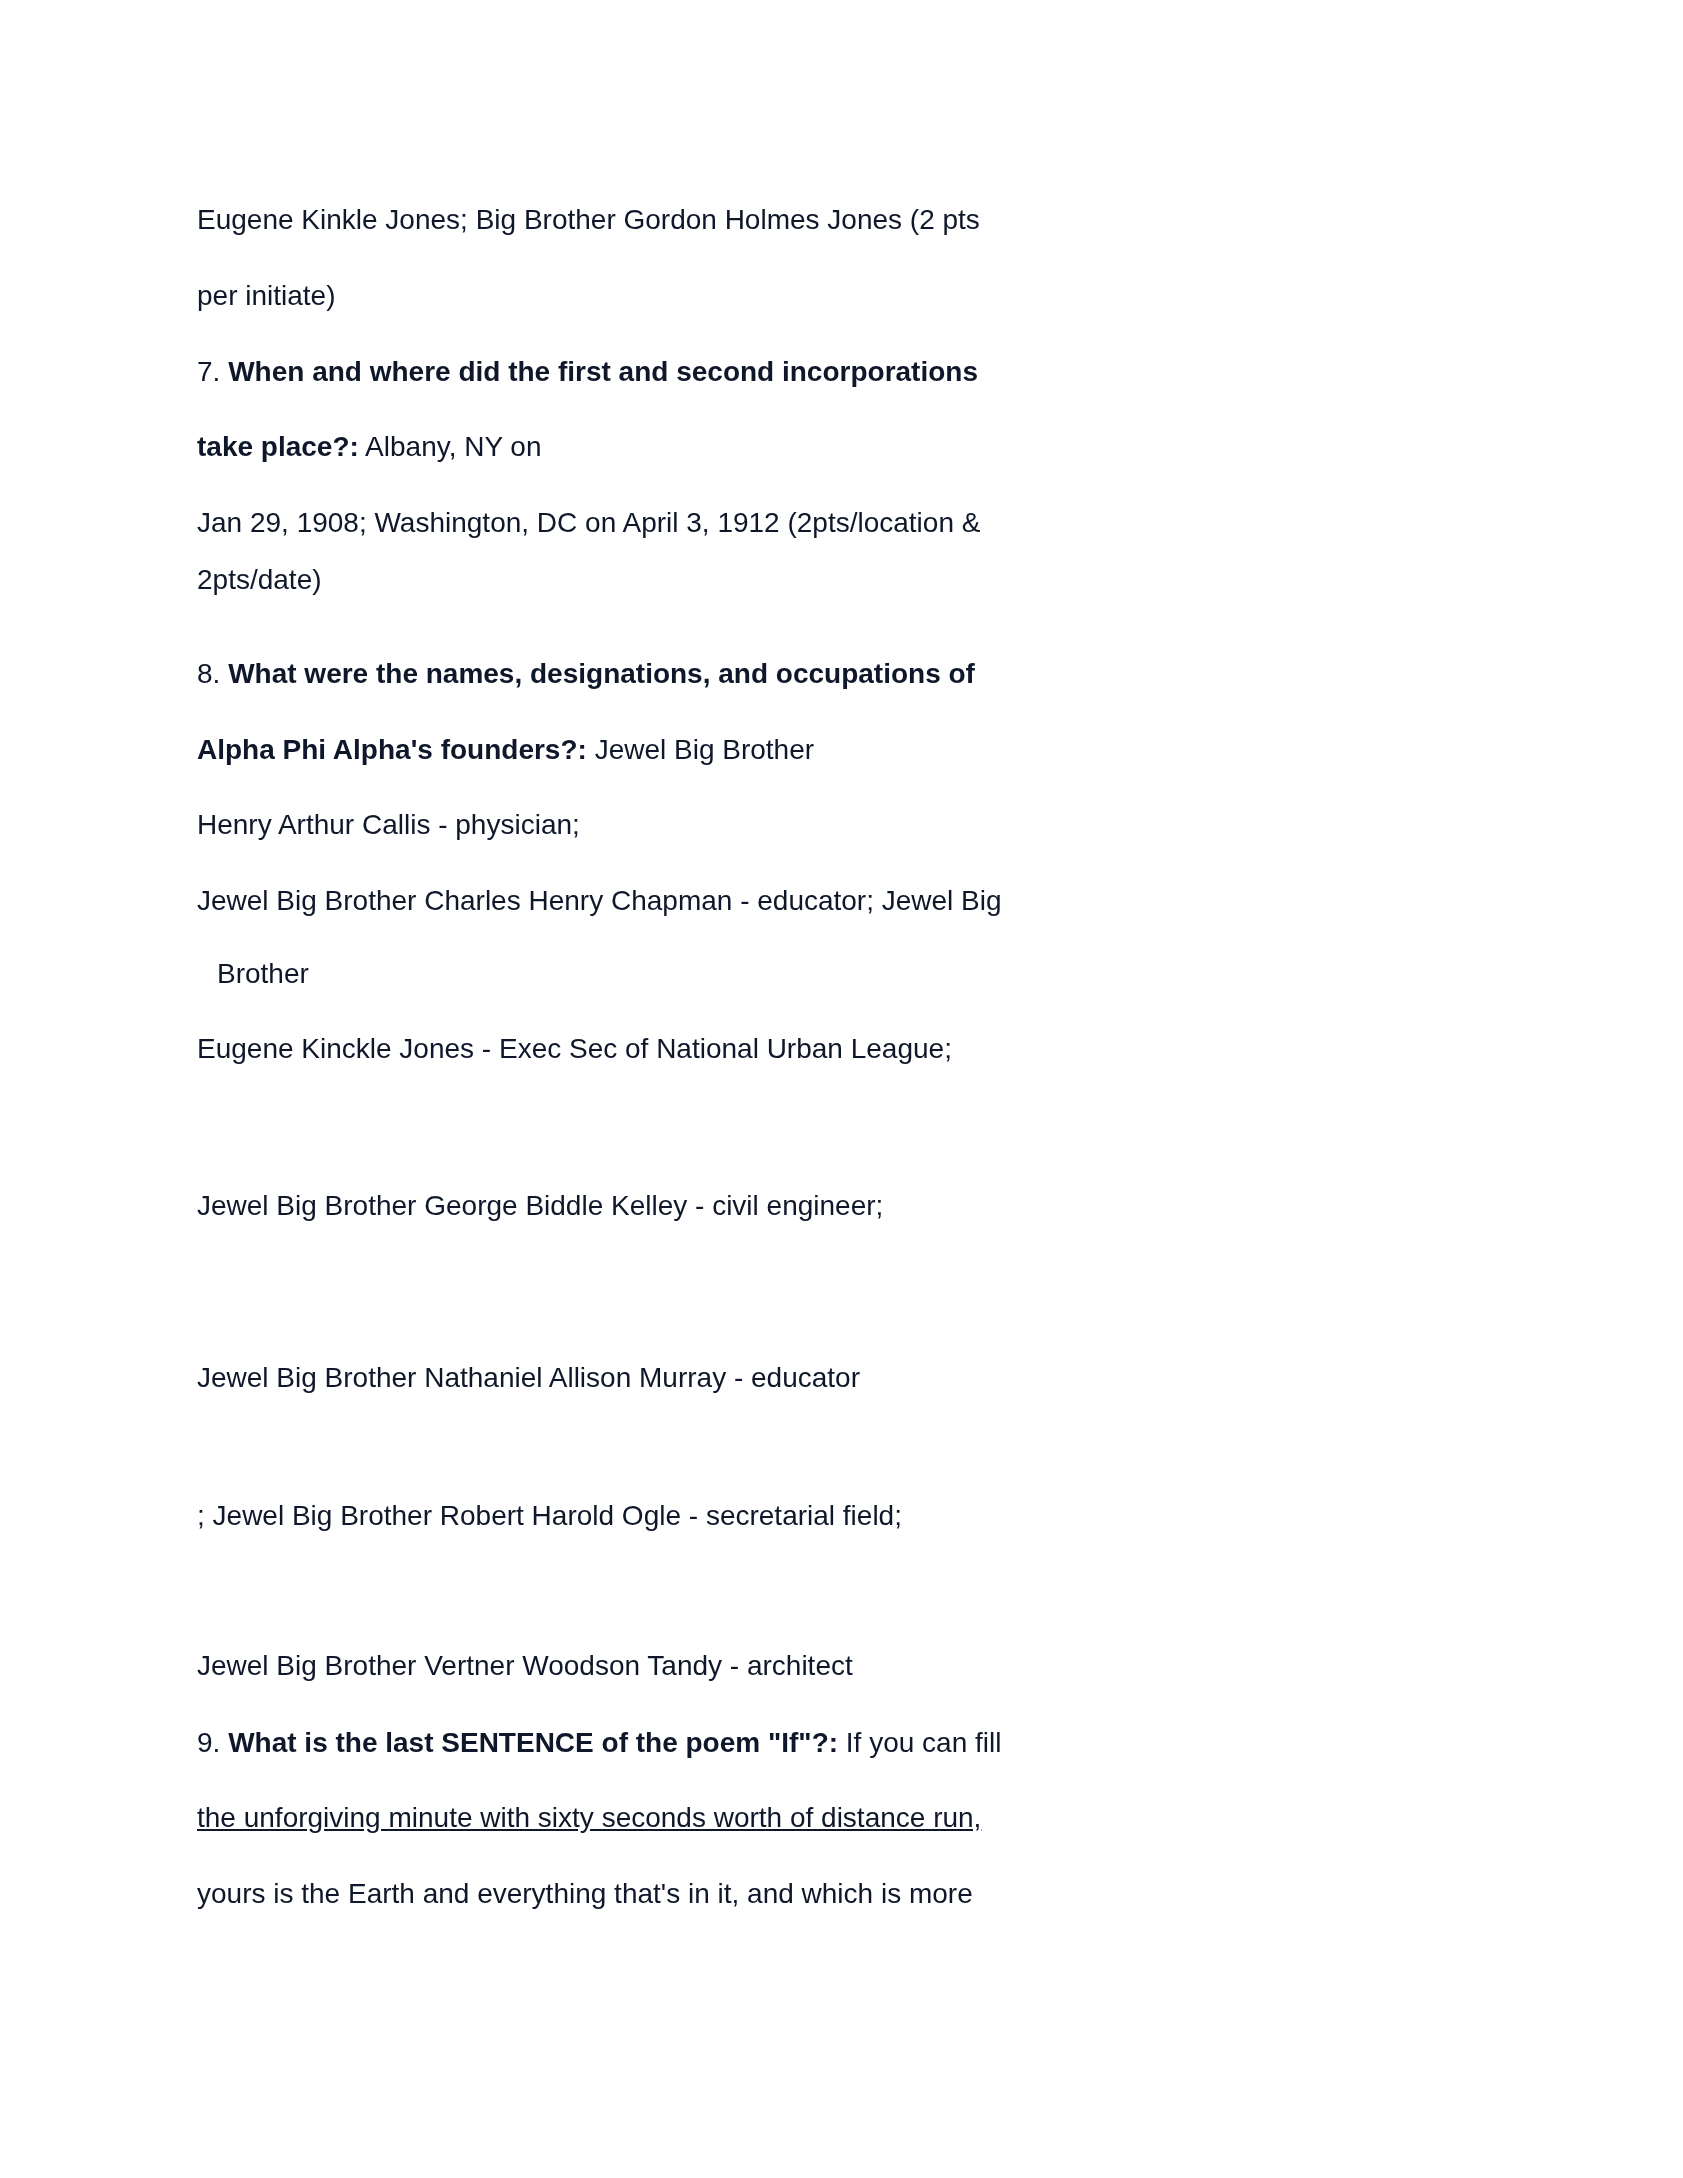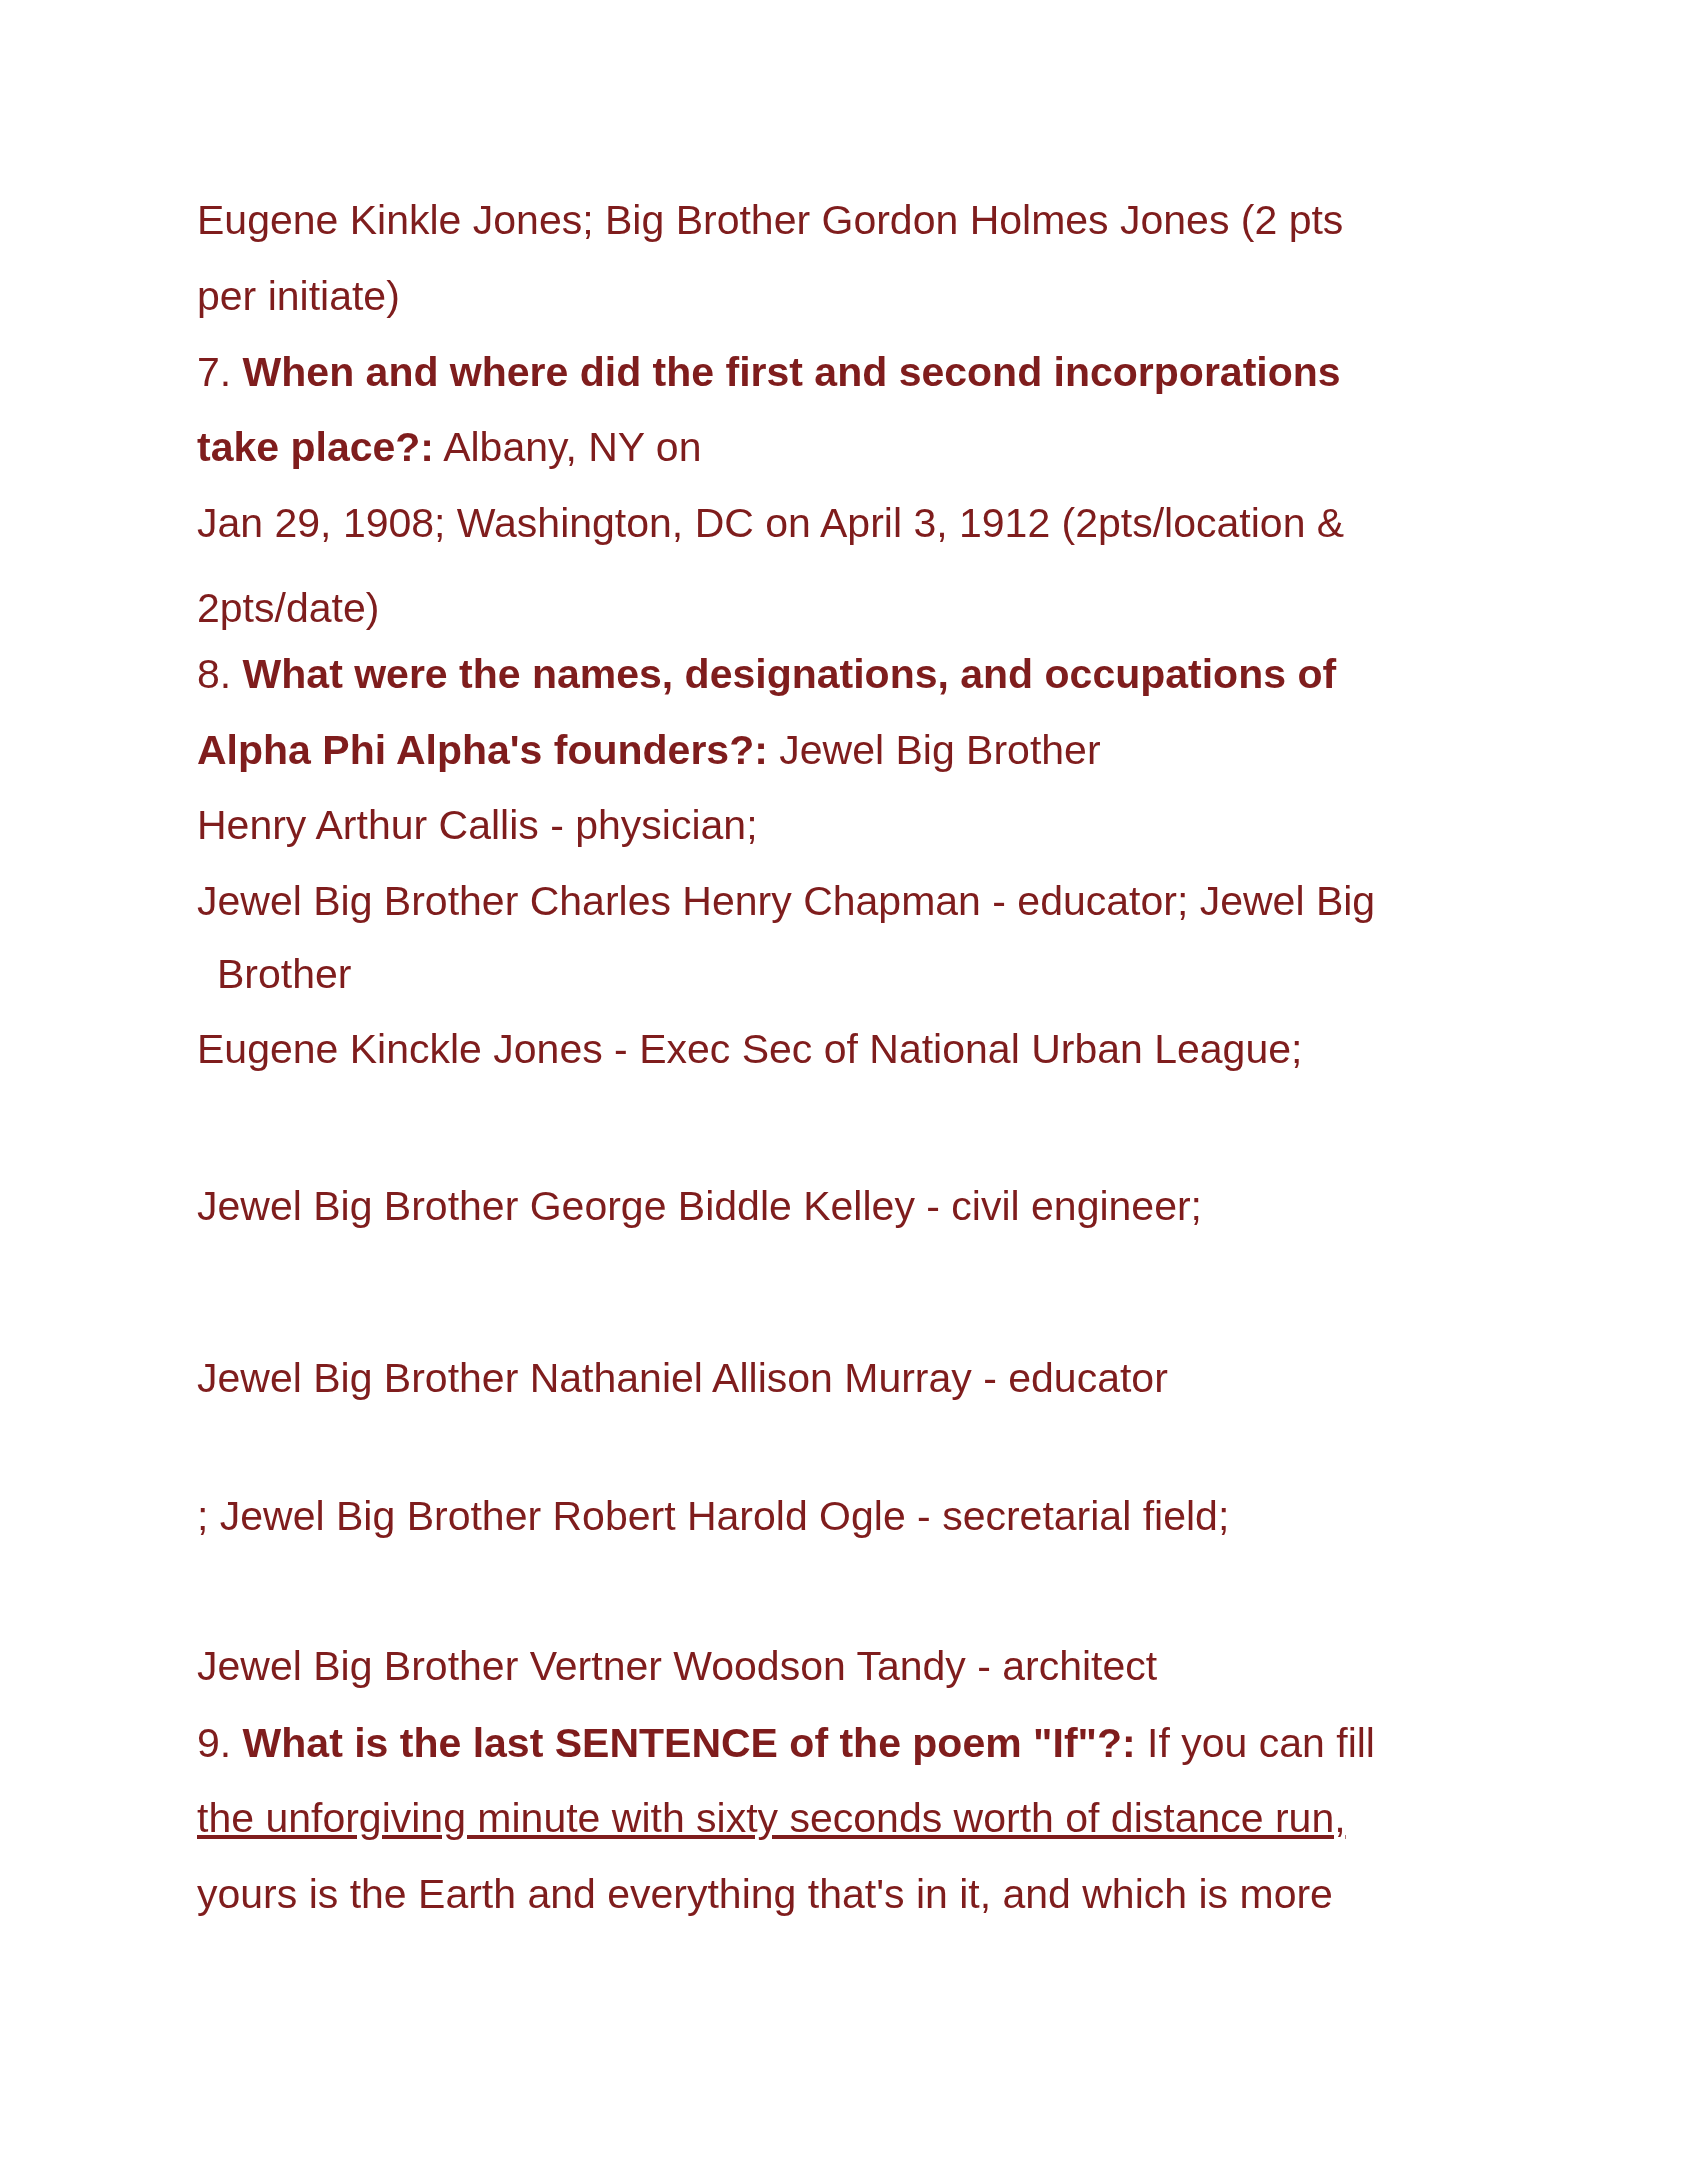--- a/index.html
+++ b/index.html
@@ -2,23 +2,23 @@
 <html><head>
   <meta charset="utf-8">
   <style>
     html, body { margin: 0; padding: 0; background: #ffffff; }
     body { width: 1683px; height: 2178px; position: relative; overflow: hidden; }
     .page { position: absolute; left: 0; top: 0; width: 1683px; height: 2178px; background: #ffffff; }
     .line {
       position: absolute;
       left: 197px;
       font-family: "Liberation Sans", sans-serif;
-      font-size: 41px;
+      font-size: 28px;
       line-height: 50px;
-      color: #7f1d1d;
+      color: #0f172a;
       white-space: nowrap;
       transform-origin: left center;
     }
     .b { font-weight: bold; }
   </style>
 </head>
 <body>
 
 <div class="page">
 
@@ -31,21 +31,21 @@
 
   <div class="line" style="top:347px;">
     <span>7. </span><span class="b">When and where did the first and second incorporations</span>
   </div>
   <div class="line" style="top:422px;">
     <span class="b">take place?:</span><span> Albany, NY on</span>
   </div>
   <div class="line" style="top:498px;">
     <span>Jan 29, 1908; Washington, DC on April 3, 1912 (2pts/location &amp;</span>
   </div>
-  <div class="line" style="top:583px;">
+  <div class="line" style="top:555px;">
     <span>2pts/date)</span>
   </div>
 
   <div class="line" style="top:649px;">
     <span>8. </span><span class="b">What were the names, designations, and occupations of</span>
   </div>
   <div class="line" style="top:725px;">
     <span class="b">Alpha Phi Alpha's founders?:</span><span> Jewel Big Brother</span>
   </div>
   <div class="line" style="top:800px;">

